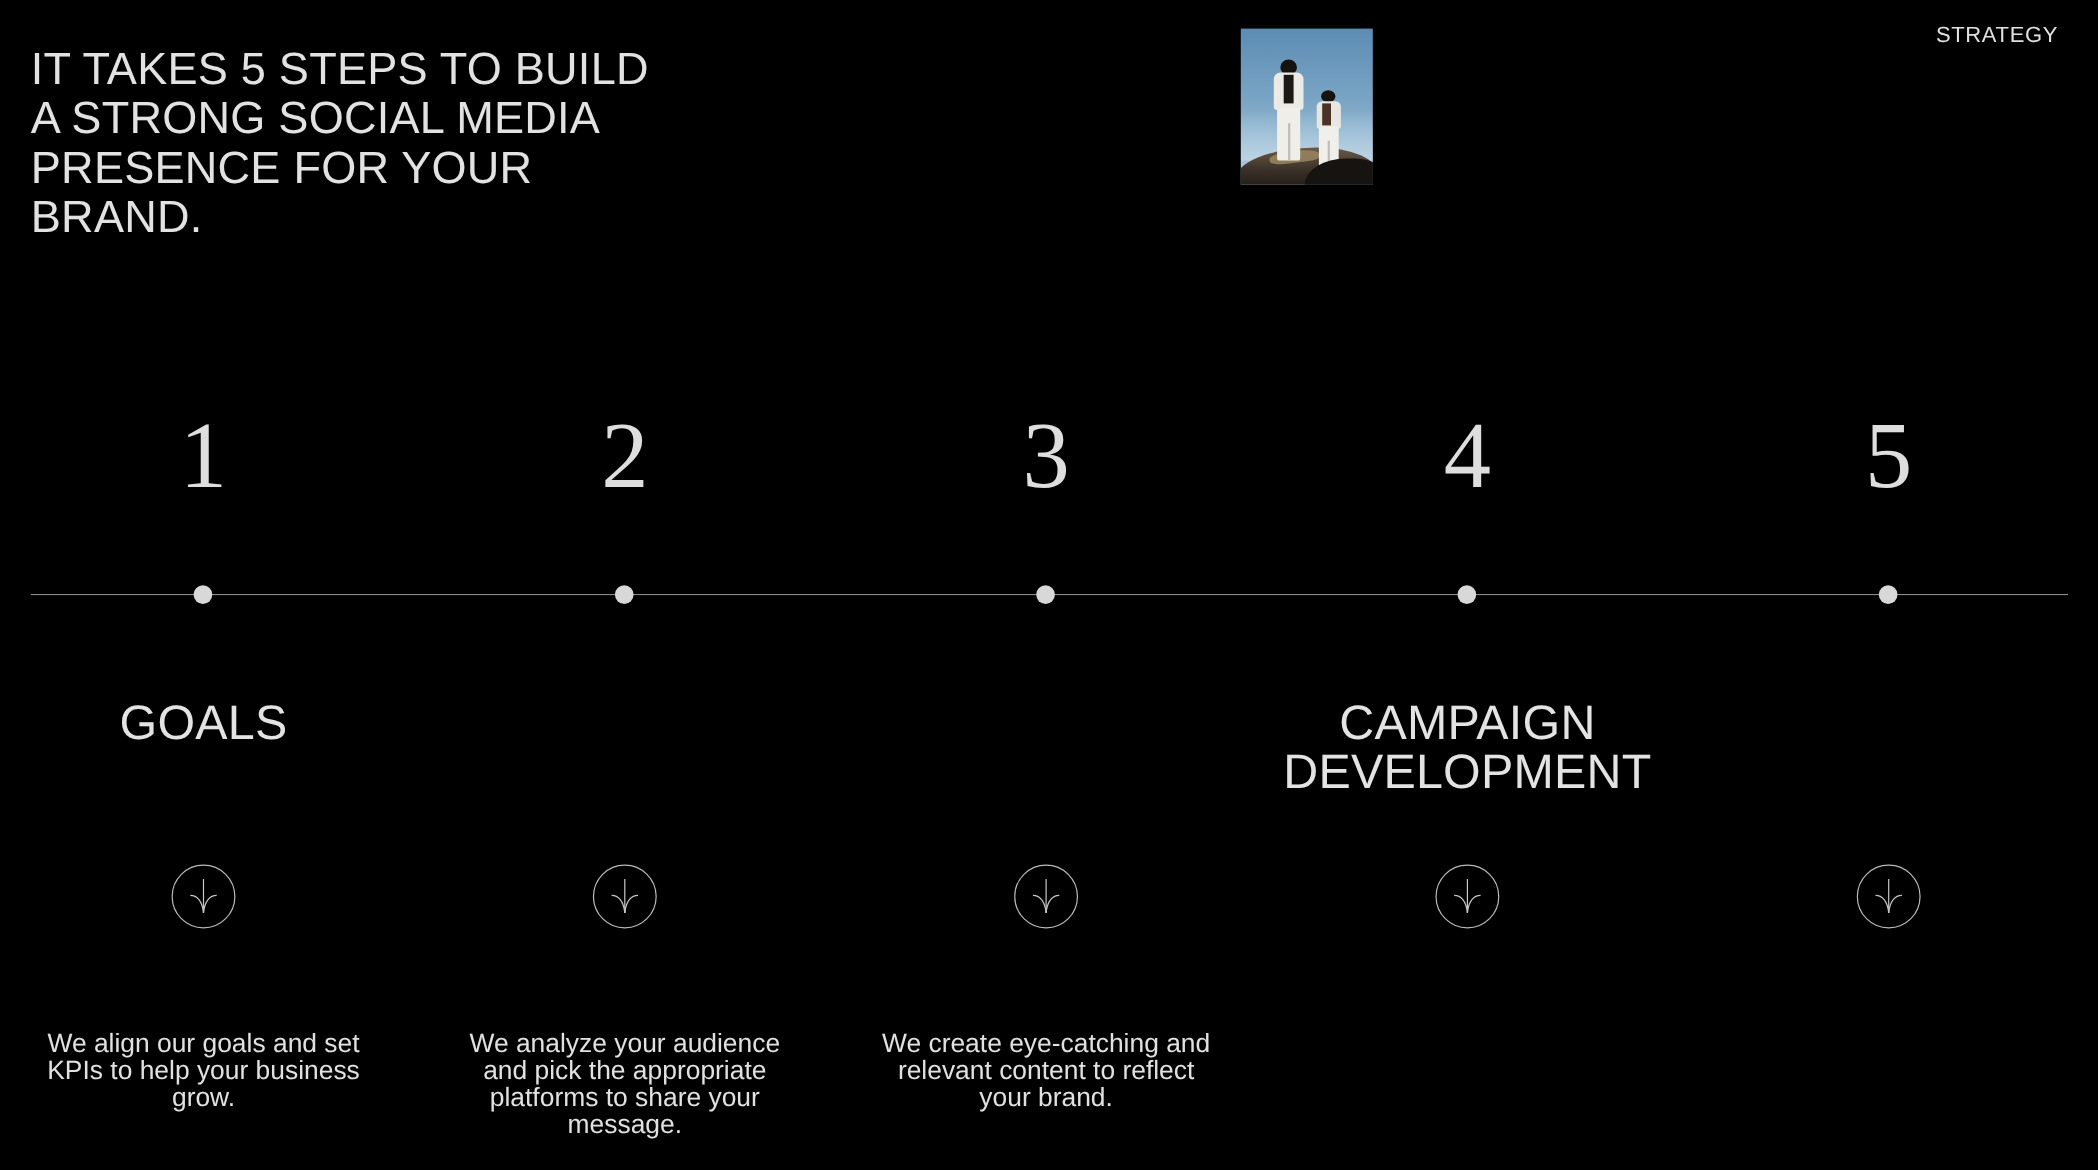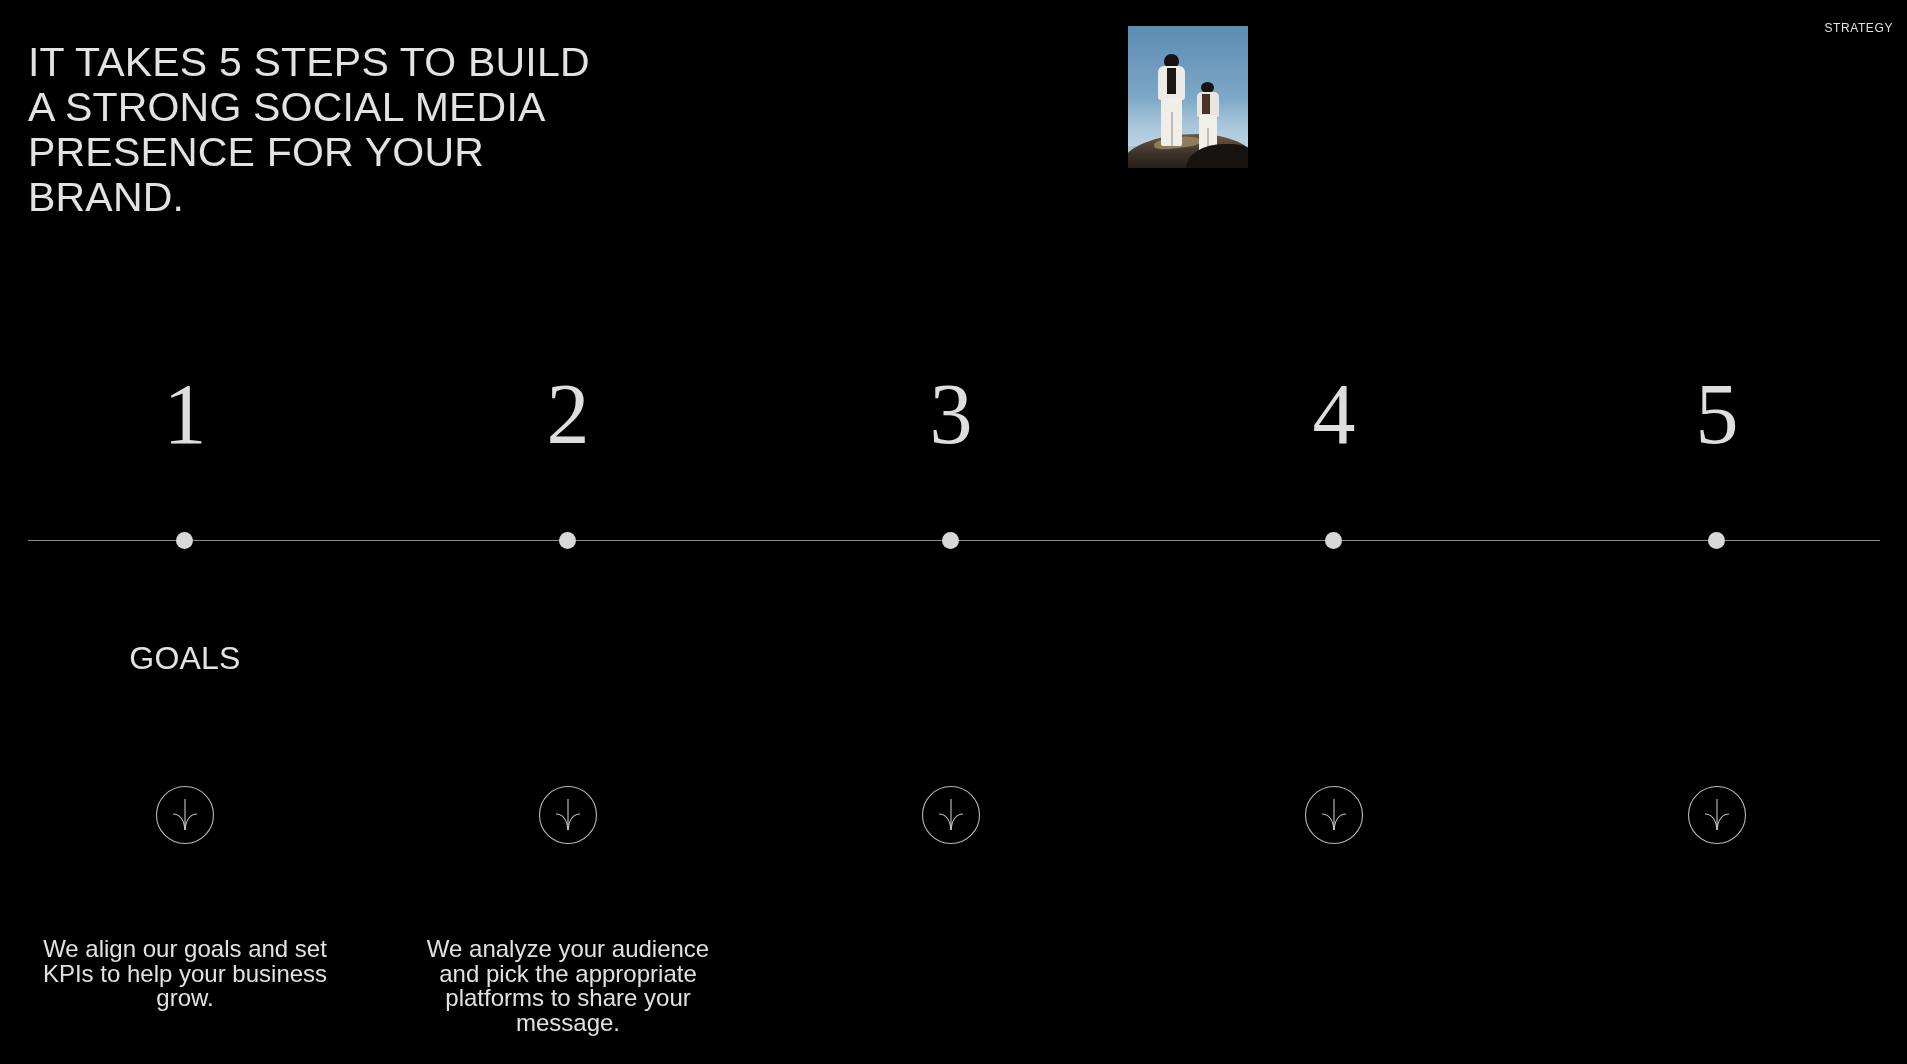--- a/index.html
+++ b/index.html
@@ -27,23 +27,23 @@
     line-height: 45px;
     letter-spacing: 0.2px;
     font-weight: 400;
     color: #e2e2e2;
     white-space: pre-line;
     margin-top: 24px;
   }
 
   #header-eyebrow {
     position: absolute;
-    right: 14px;
+    right: 36px;
     top: 21px;
-    font-size: 12px;
+    font-size: 20px;
     letter-spacing: 0.6px;
     color: #e0e0e0;
     font-weight: 400;
   }
 
   
   #hero-thumbnail {
     position: absolute;
     left: 1128px;
     top: 26px;
@@ -186,21 +186,21 @@
     height: 17px;
     border-radius: 50%;
     background: #d8d8d8;
   }
 
   .step-title {
     position: absolute;
     top: 636px;
     left: 0;
     width: 100%;
-    font-size: 32px;
+    font-size: 44px;
     line-height: 44px;
     letter-spacing: 0.2px;
     color: #e3e3e3;
     white-space: pre-line;
   }
 
   .step-arrow {
     position: absolute;
     top: 785px;
     left: 50%;
@@ -279,24 +279,27 @@
     </div>
     <div class="step" style="left: 781px;">
       <div class="step-number">3</div>
       <div class="step-dot"></div>
       <div class="step-arrow"><svg viewBox="0 0 60 60" width="60" height="60">
           <circle cx="30" cy="30" r="28.5" fill="none" stroke="#b9b9b9" stroke-width="1.1"></circle>
           <line x1="30" y1="14" x2="30" y2="45" stroke="#c6c6c6" stroke-width="1.1"></line>
           <path d="M18 29 C 24 29, 29 34, 30 45" fill="none" stroke="#c6c6c6" stroke-width="1.1"></path>
           <path d="M42 29 C 36 29, 31 34, 30 45" fill="none" stroke="#c6c6c6" stroke-width="1.1"></path>
         </svg></div>
+      <div class="step-desc">We create eye-catching and relevant content to reflect your brand.</div>
     </div>
     <div class="step" style="left: 1164px;">
       <div class="step-number">4</div>
       <div class="step-dot"></div>
+      <div class="step-title">CAMPAIGN
+DEVELOPMENT</div>
       <div class="step-arrow"><svg viewBox="0 0 60 60" width="60" height="60">
           <circle cx="30" cy="30" r="28.5" fill="none" stroke="#b9b9b9" stroke-width="1.1"></circle>
           <line x1="30" y1="14" x2="30" y2="45" stroke="#c6c6c6" stroke-width="1.1"></line>
           <path d="M18 29 C 24 29, 29 34, 30 45" fill="none" stroke="#c6c6c6" stroke-width="1.1"></path>
           <path d="M42 29 C 36 29, 31 34, 30 45" fill="none" stroke="#c6c6c6" stroke-width="1.1"></path>
         </svg></div>
     </div>
     <div class="step" style="left: 1547px;">
       <div class="step-number">5</div>
       <div class="step-dot"></div>

